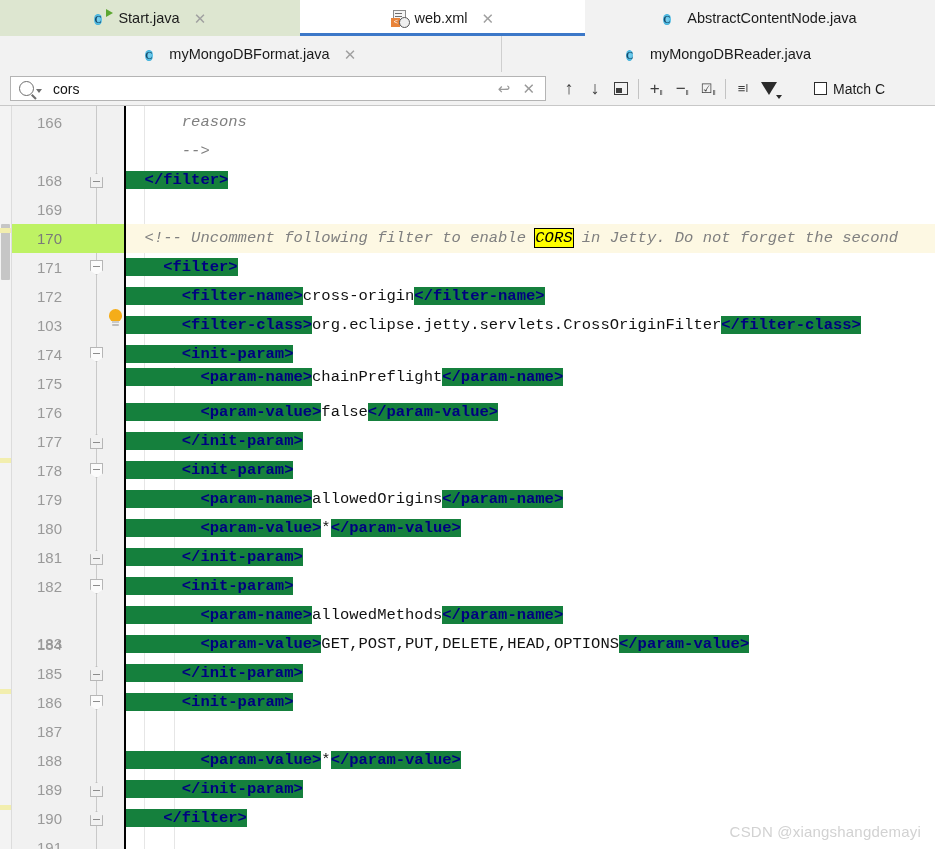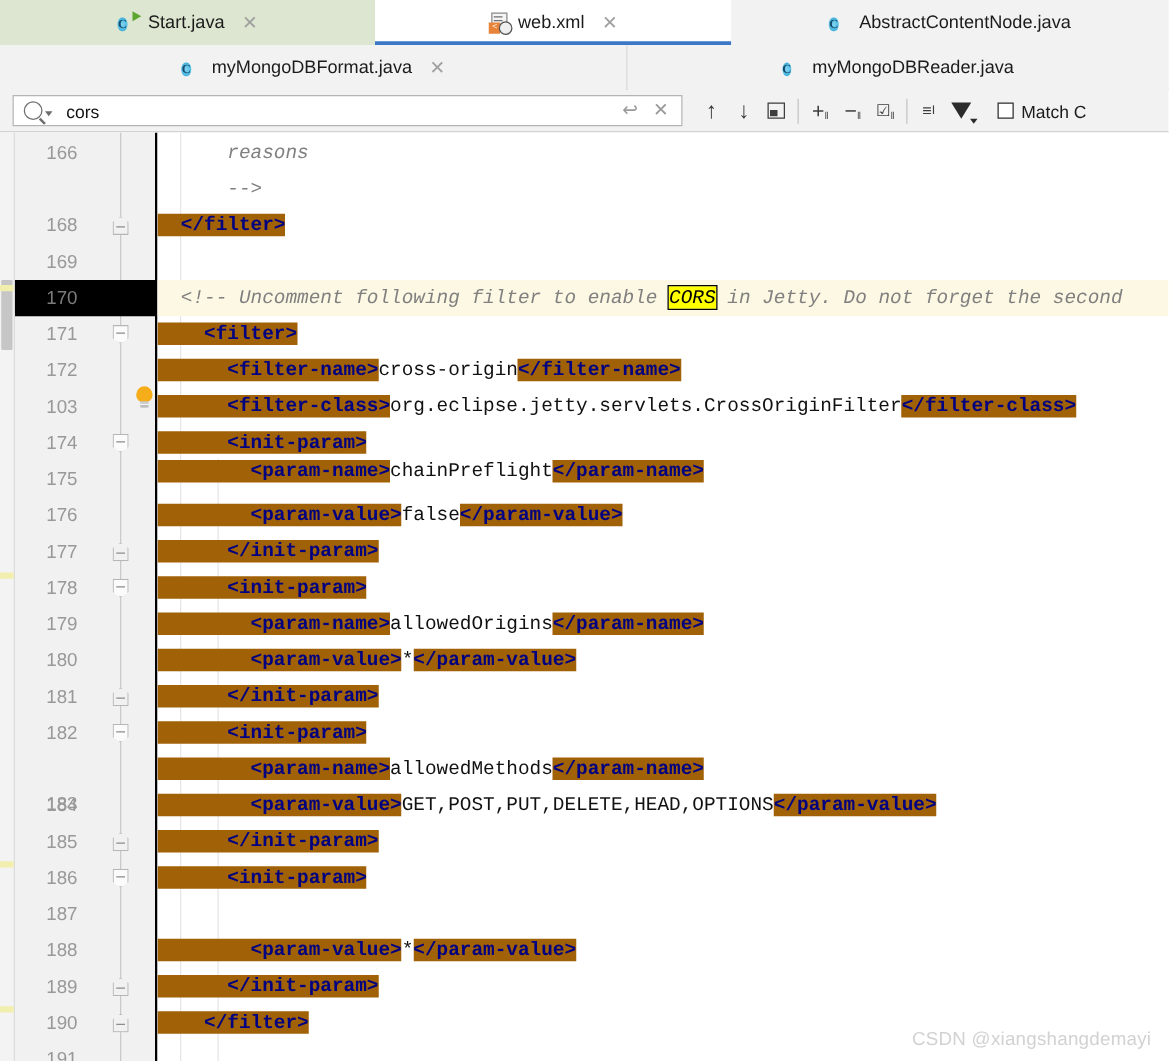--- a/index.html
+++ b/index.html
@@ -271,21 +271,21 @@
   .ln {
     position: absolute;
     right: 62px;
     top: 0;
     line-height: 29px;
     font-size: 15px;
     color: #999999;
     font-family: "Liberation Sans", sans-serif;
   }
   .ln-hl { color: #7a7a7a; }
-  .row.hl-gutter { background: #000000; }
+  .row.hl-gutter { background: #bef264; }
   .fold-line {
     position: absolute;
     left: 84px;
     width: 1px;
     top: 0; bottom: 0;
     background: #c9c9c9;
   }
 
   
   .fold {
@@ -362,21 +362,21 @@
     font-size: 15.5px;
     color: #000000;
   }
   .hl-row-bg {
     position: absolute;
     left: 0; right: 0;
     height: 29px;
     background: #fdf8e3;
   }
   .tag { color: #000080; font-weight: bold; }
-  .tagbg { background: #a16207; }
+  .tagbg { background: #15803d; }
   .txt { color: #111111; }
   .comment { color: #808080; font-style: italic; }
   .hit {
     background: #ffff00;
     outline: 1px solid #000000;
     color: #000000;
     font-style: italic;
   }
   .indent-guide {
     position: absolute;
@@ -475,21 +475,21 @@
         <span class="sub-ii">‖</span>
     </div>
     <div class="tb-divider"></div>
 
     <div class="tb-btn" style="font-size:13px;">≡<span style="font-size:10px;">I</span></div>
     <div class="tb-btn">
       <span style="display:inline-block;width:0;height:0;border-left:8px solid transparent;border-right:8px solid transparent;border-top:13px solid #2b2b2b;"></span>
       <span style="position:absolute;right:0px;bottom:3px;width:0;height:0;border-left:3.5px solid transparent;border-right:3.5px solid transparent;border-top:4px solid #2b2b2b;"></span>
     </div>
 
-    <div style="display:flex;align-items:center;margin-left:16px;">
+    <div style="display:flex;align-items:center;margin-left:32px;">
       <span class="checkbox-sq"></span>
       <span class="match-label">Match C</span>
     </div>
   </div>
 
   <div class="editor">
     <div class="marker-strip">
       <div class="thumb"></div>
       <div class="hl-mark" style="top:122px;"></div>
       <div class="hl-mark" style="top:352px;"></div>

